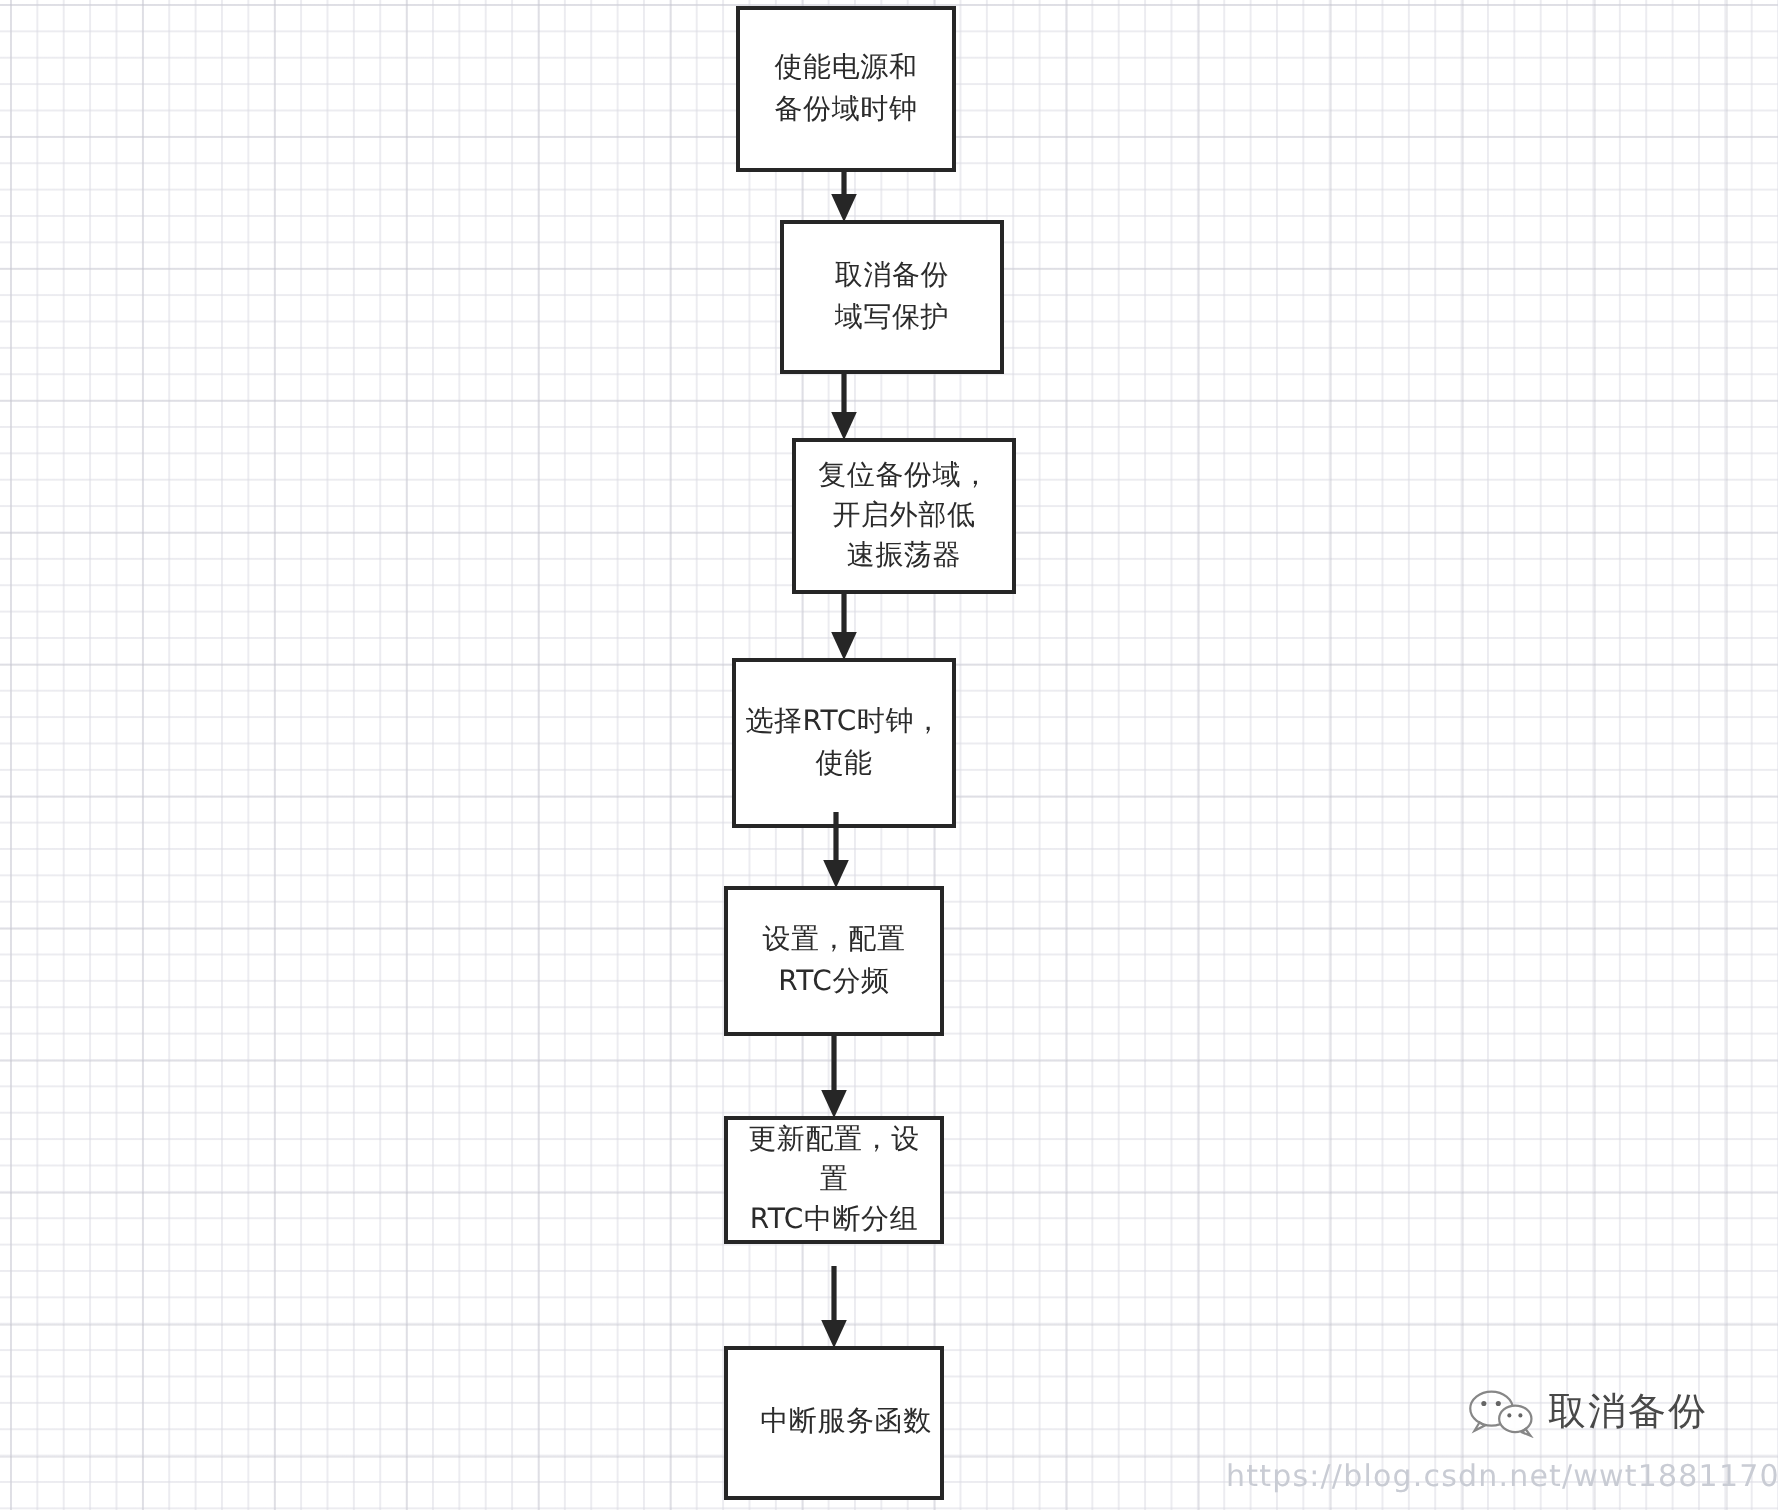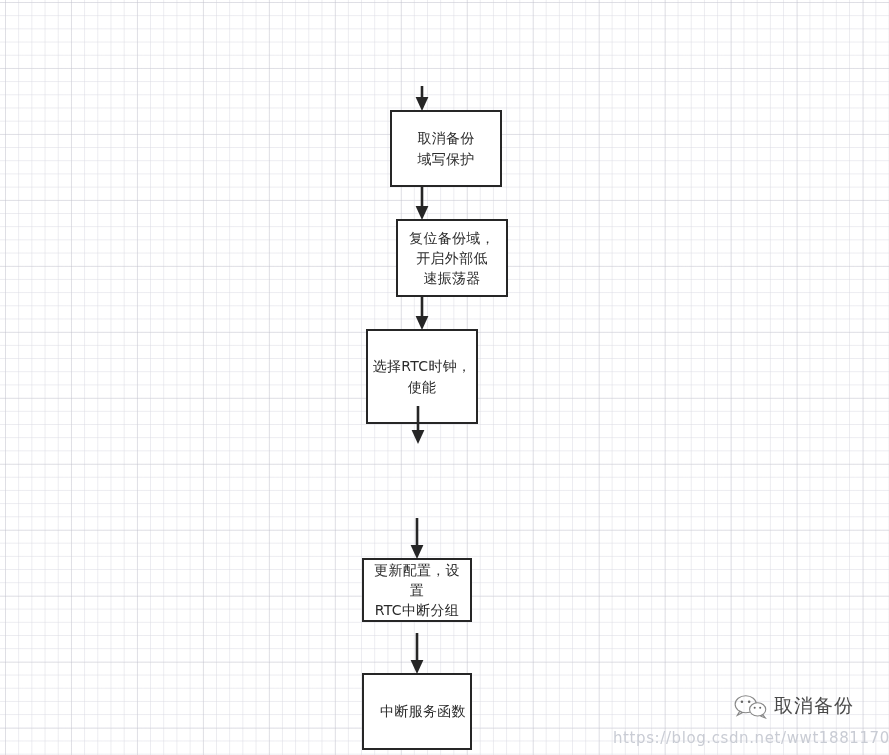--- a/index.html
+++ b/index.html
@@ -83,31 +83,35 @@
     white-space: nowrap;
     font-family: "DejaVu Sans", "Liberation Sans", sans-serif;
     pointer-events: none;
   }
 </style>
 </head>
 <body>
 
 <div id="canvas">
 
+  <div class="node" style="left:368px; top:3px; width:110px; height:83px;">使能电源和
+备份域时钟</div>
 
   <div class="node" style="left:366px; top:110px; width:112px; height:77px;margin-left:24px;">取消备份
 域写保护</div>
 
   <div class="node" style="left:366px; top:219px; width:112px; height:78px;margin-left:30px;">复位备份域，
 开启外部低
 速振荡器</div>
 
-  <div class="node" style="left:366px; top:329px; width:112px; height:95px;">选择RTC时钟，
+  <div class="node" style="left:366px; top:329px; width:112px; height:85px;">选择RTC时钟，
 使能</div>
 
+  <div class="node" style="left:362px; top:443px; width:110px; height:75px;">设置，配置
+RTC分频</div>
 
   <div class="node" style="left:362px; top:558px; width:110px; height:64px;">更新配置，设置
 RTC中断分组</div>
 
   <div class="node" style="left:362px; top:673px; width:110px; height:77px;padding-left:16px;">中断服务函数</div>
 
   <svg class="edge" style="left:412px; top:86px;" width="20" height="26" viewBox="0 0 20 26">
     <line x1="10" y1="0" x2="10" y2="14" stroke="#262626" stroke-width="2.6"></line>
     <polygon points="10,25 3.6,11 16.4,11" fill="#262626"></polygon>
   </svg>

